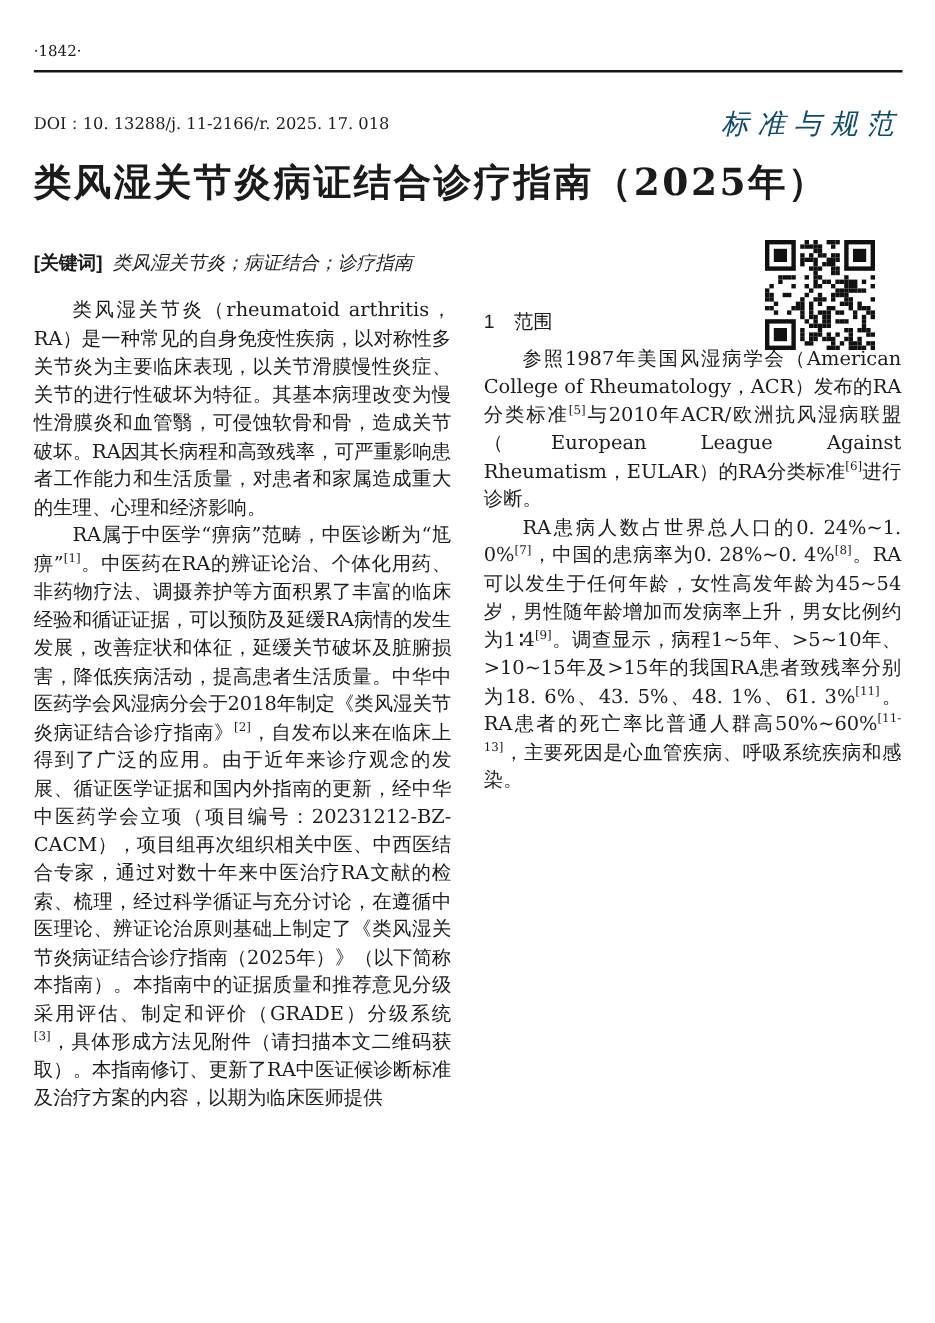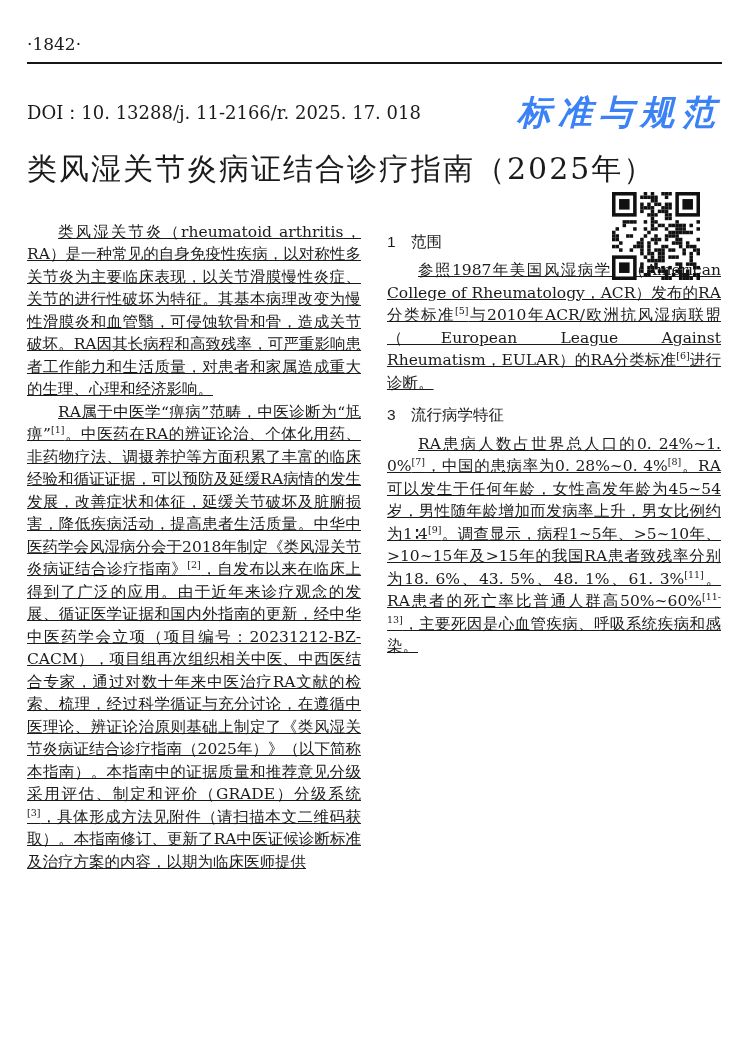--- a/index.html
+++ b/index.html
@@ -10,48 +10,48 @@
     background:#ffffff;
     box-sizing:border-box;
     padding:0 26px 0 27px;
     overflow:hidden;
     font-family:"DejaVu Serif","Liberation Serif",serif;
     color:#1b1b1b;
   }
   .running-head {
     padding-top:34px;
     display:flex; justify-content:space-between; align-items:baseline;
-    font-size:17px;
+    font-size:12px;
   }
   .journal-line { white-space:nowrap; }
   .kai { font-style:italic; }
   .hei { font-family:"Liberation Sans","DejaVu Sans",sans-serif; font-style:normal; font-weight:700; }
   .head-rule { margin-top:8px; border-top:2.5px solid #161616; height:0; }
   .doi-row { margin-top:26px; display:flex; justify-content:space-between; align-items:center; }
-  .doi { font-size:18px; }
+  .doi { font-size:13px; }
   .column-label {
-    font-size:34px; font-weight:700; font-style:italic;
-    letter-spacing:7px; color:#3b82f6;
+    font-size:22px; font-weight:400; font-style:italic;
+    letter-spacing:7px; color:#0c4a6e;
     font-family:"DejaVu Serif",serif;
   }
   .article-title {
     margin:14px 0 0 0;
-    font-size:30px; font-weight:400; letter-spacing:2px;
+    font-size:30px; font-weight:700; letter-spacing:2px;
     line-height:1.25;
   }
   .author-line { margin-top:48px; font-size:16px; letter-spacing:1px; }
   .qr { position:absolute; top:192px; right:48px; width:88px; height:88px; }
   .qr svg { display:block; width:88px; height:88px; }
   .abstract { margin-top:33px; font-size:15px; line-height:23.5px; text-align:justify; }
   .abstract p { margin:0; }
   .abstract .hei { font-size:15px; margin-right:8px; }
   .columns { display:flex; gap:26px; margin-top:15px; }
   .col { width:334px; font-size:15.5px; line-height:22.5px; text-align:justify; }
   .col p { margin:0; }
-  .col p.indent { text-indent:2em;text-decoration:underline; }
+  .col p.indent { text-indent:2em; }
   .col h4 {
     margin:10px 0 6px 0;
     font-size:15.5px; font-weight:400;
     font-family:"Liberation Sans","DejaVu Sans",sans-serif;
     text-align:left;
   }
   sup { font-size:9.5px; vertical-align:super; line-height:0; }
 </style>
 </head>
 <body>
@@ -274,28 +274,28 @@
         <rect x="63.36" y="0" width="24.64" height="24.64" fill="#111"></rect>
         <rect x="66.88" y="3.52" width="17.6" height="17.6" fill="#fff"></rect>
         <rect x="70.4" y="7.04" width="10.56" height="10.56" fill="#111"></rect>
         <rect x="0" y="63.36" width="24.64" height="24.64" fill="#111"></rect>
         <rect x="3.52" y="66.88" width="17.6" height="17.6" fill="#fff"></rect>
         <rect x="7.04" y="70.4" width="10.56" height="10.56" fill="#111"></rect>
       </svg>
   </div>
 
   <section class="abstract kai">
+    <p><b class="hei">[关键词]</b><span>类风湿关节炎；病证结合；诊疗指南</span></p>
   </section>
 
   <main class="columns">
     <div class="col" id="col-left">
         <p class="indent">类风湿关节炎（rheumatoid arthritis，RA）是一种常见的自身免疫性疾病，以对称性多关节炎为主要临床表现，以关节滑膜慢性炎症、关节的进行性破坏为特征。其基本病理改变为慢性滑膜炎和血管翳，可侵蚀软骨和骨，造成关节破坏。RA因其长病程和高致残率，可严重影响患者工作能力和生活质量，对患者和家属造成重大的生理、心理和经济影响。</p>
         <p class="indent">RA属于中医学“痹病”范畴，中医诊断为“尪痹”<sup>[1]</sup>。中医药在RA的辨证论治、个体化用药、非药物疗法、调摄养护等方面积累了丰富的临床经验和循证证据，可以预防及延缓RA病情的发生发展，改善症状和体征，延缓关节破坏及脏腑损害，降低疾病活动，提高患者生活质量。中华中医药学会风湿病分会于2018年制定《类风湿关节炎病证结合诊疗指南》<sup>[2]</sup>，自发布以来在临床上得到了广泛的应用。由于近年来诊疗观念的发展、循证医学证据和国内外指南的更新，经中华中医药学会立项（项目编号：20231212-BZ-CACM），项目组再次组织相关中医、中西医结合专家，通过对数十年来中医治疗RA文献的检索、梳理，经过科学循证与充分讨论，在遵循中医理论、辨证论治原则基础上制定了《类风湿关节炎病证结合诊疗指南（2025年）》（以下简称本指南）。本指南中的证据质量和推荐意见分级采用评估、制定和评价（GRADE）分级系统<sup>[3]</sup>，具体形成方法见附件（请扫描本文二维码获取）。本指南修订、更新了RA中医证候诊断标准及治疗方案的内容，以期为临床医师提供</p>
       </div>
     <div class="col" id="col-right">
         <h4>1　范围</h4>
         <p class="indent">参照1987年美国风湿病学会（American College of Rheumatology，ACR）发布的RA分类标准<sup>[5]</sup>与2010年ACR/欧洲抗风湿病联盟（European League Against Rheumatism，EULAR）的RA分类标准<sup>[6]</sup>进行诊断。</p>
-        <h4>3　流行病学特征</h4>
         <p class="indent">RA患病人数占世界总人口的0. 24%~1. 0%<sup>[7]</sup>，中国的患病率为0. 28%~0. 4%<sup>[8]</sup>。RA可以发生于任何年龄，女性高发年龄为45~54岁，男性随年龄增加而发病率上升，男女比例约为1∶4<sup>[9]</sup>。调查显示，病程1~5年、&gt;5~10年、&gt;10~15年及&gt;15年的我国RA患者致残率分别为18. 6%、43. 5%、48. 1%、61. 3%<sup>[11]</sup>。RA患者的死亡率比普通人群高50%~60%<sup>[11-13]</sup>，主要死因是心血管疾病、呼吸系统疾病和感染。</p>
       </div>
   </main>
 
 </div>
 
 </body></html>

